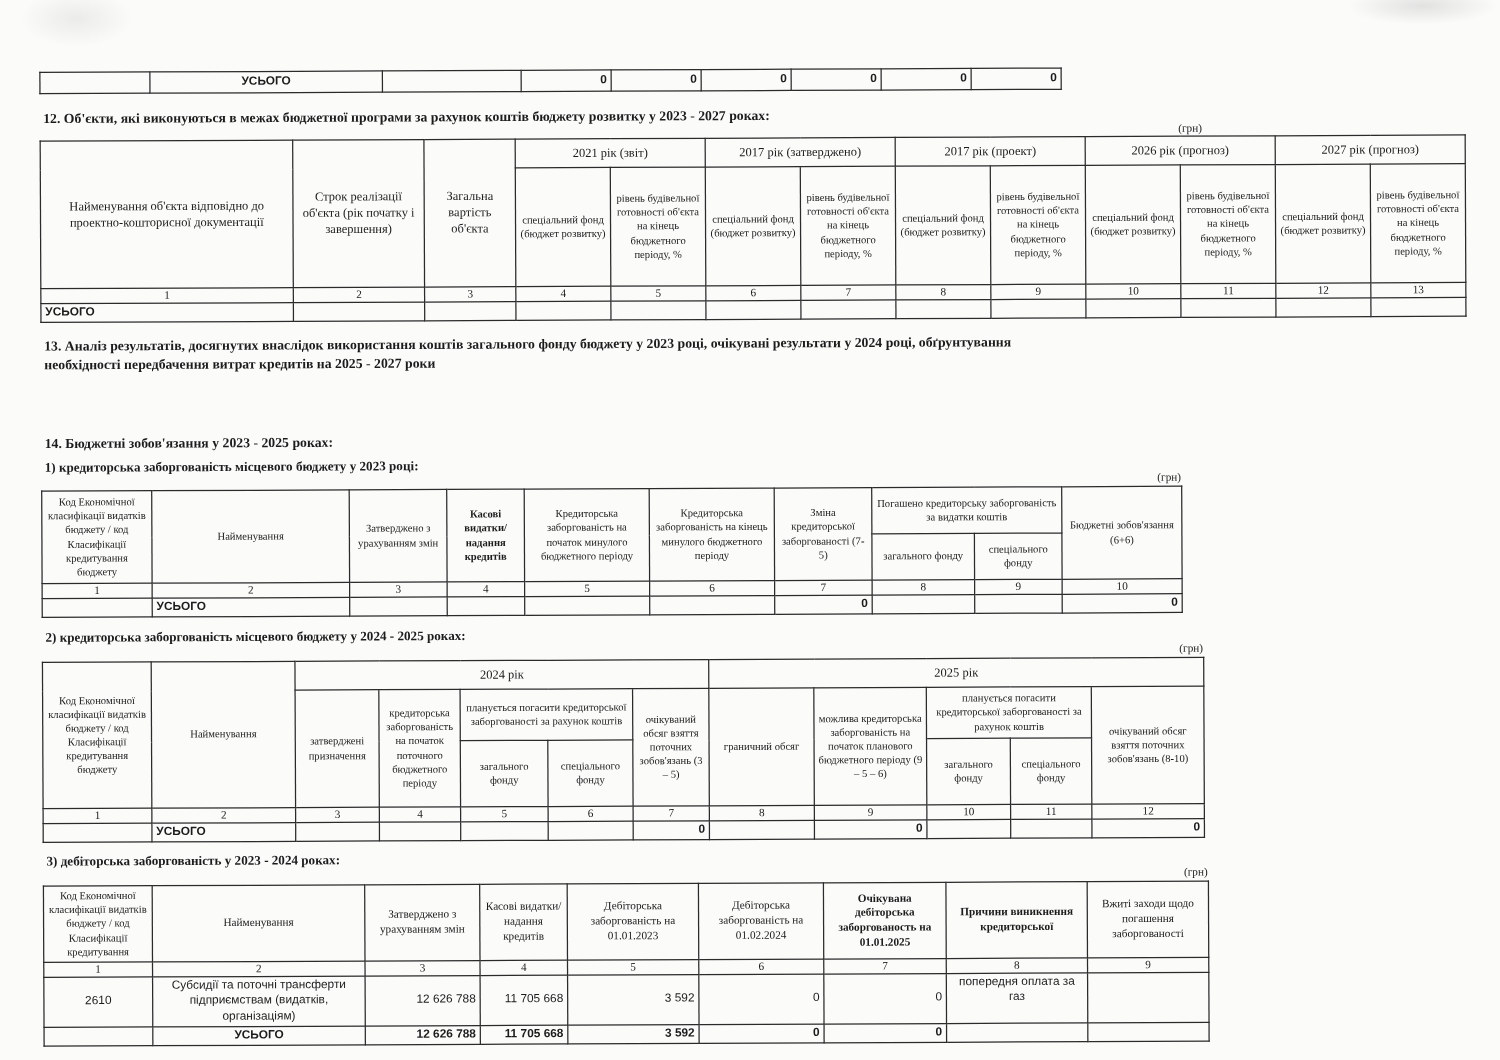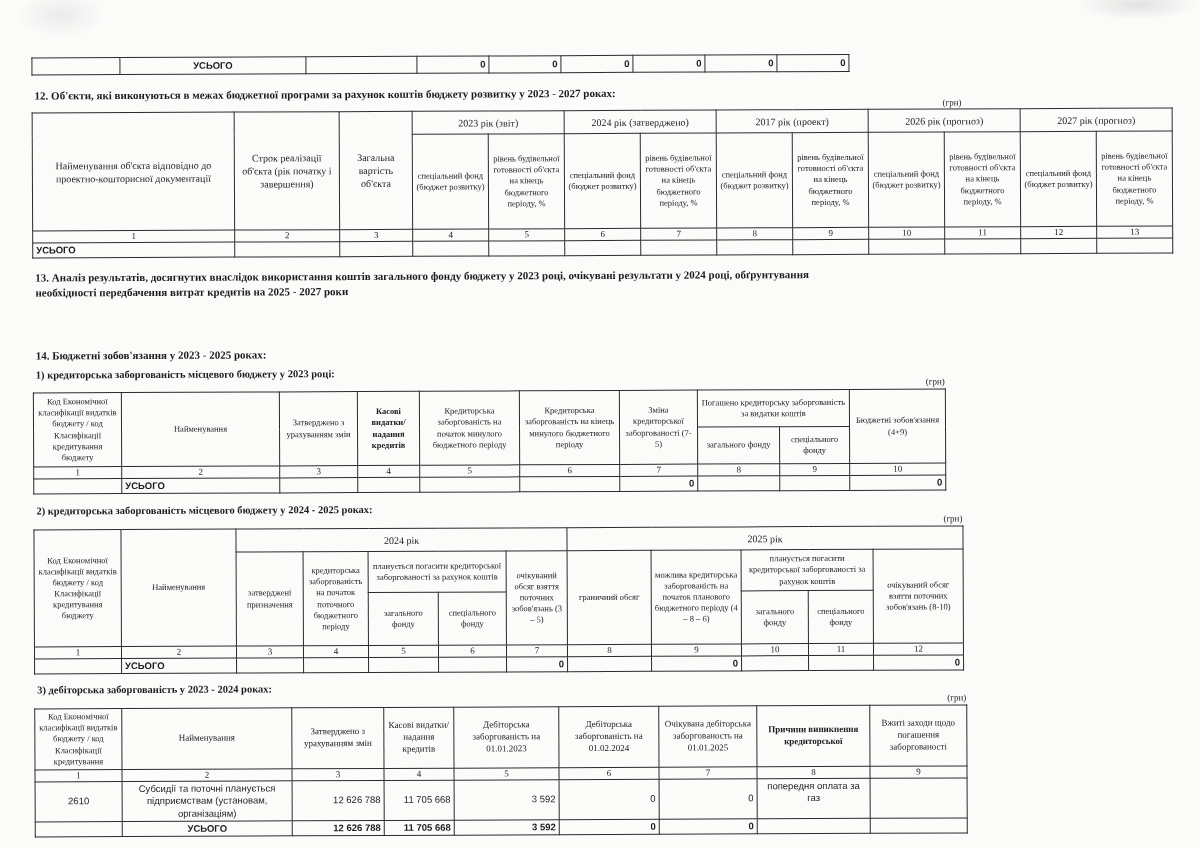--- a/index.html
+++ b/index.html
@@ -101,22 +101,22 @@
         <col style="width:76px">
         <col style="width:76px">
         <col style="width:76px">
         <col style="width:76px">
       </colgroup>
     <tbody>
         <tr class="yr">
       <th rowspan="2">Найменування об'єкта відповідно до проектно-кошторисної документації</th>
       <th rowspan="2">Строк реалізації об'єкта (рік початку і завершення)</th>
       <th rowspan="2">Загальна вартість об'єкта</th>
-      <th colspan="2">2023 рік (звіт)</th>
-      <th colspan="2">2024 рік (затверджено)</th>
+      <th colspan="2">2021 рік (звіт)</th>
+      <th colspan="2">2017 рік (затверджено)</th>
       <th colspan="2">2017 рік (проект)</th>
       <th colspan="2">2026 рік (прогноз)</th>
       <th colspan="2">2027 рік (прогноз)</th>
     </tr>
     <tr class="hdr">
       <th>спеціальний фонд (бюджет розвитку)</th>
       <th>рівень будівельної готовності об'єкта на кінець бюджетного періоду, %</th>
       <th>спеціальний фонд (бюджет розвитку)</th>
       <th>рівень будівельної готовності об'єкта на кінець бюджетного періоду, %</th>
       <th>спеціальний фонд (бюджет розвитку)</th>
@@ -181,21 +181,21 @@
     <tbody>
         <tr>
       <th rowspan="2">Код Економічної класифікації видатків бюджету / код Класифікації кредитування бюджету</th>
       <th rowspan="2">Найменування</th>
       <th rowspan="2">Затверджено з урахуванням змін</th>
       <th rowspan="2" class="b">Касові видатки/ надання кредитів</th>
       <th rowspan="2">Кредиторська заборгованість на початок минулого бюджетного періоду</th>
       <th rowspan="2">Кредиторська заборгованість на кінець минулого бюджетного періоду</th>
       <th rowspan="2">Зміна кредиторської заборгованості (7-5)</th>
       <th colspan="2">Погашено кредиторську заборгованість за видатки коштів</th>
-      <th rowspan="2">Бюджетні зобов'язання (4+9)</th>
+      <th rowspan="2">Бюджетні зобов'язання (6+6)</th>
     </tr>
     <tr>
       <th>загального фонду</th>
       <th>спеціального фонду</th>
     </tr>
     <tr class="numrow">
       <td>1</td>
       <td>2</td>
       <td>3</td>
       <td>4</td>
@@ -245,21 +245,21 @@
       <th rowspan="3" style="font-size:8.5px;">Найменування</th>
       <th colspan="5">2024 рік</th>
       <th colspan="5">2025 рік</th>
     </tr>
     <tr>
       <th rowspan="2" style="height:90px;">затверджені призначення</th>
       <th rowspan="2">кредиторська заборгованість на початок поточного бюджетного періоду</th>
       <th colspan="2" style="height:38px;">планується погасити кредиторської заборгованості за рахунок коштів</th>
       <th rowspan="2">очікуваний обсяг взяття поточних зобов'язань (3 – 5)</th>
       <th rowspan="2">граничний обсяг</th>
-      <th rowspan="2">можлива кредиторська заборгованість на початок планового бюджетного періоду (4 – 8 – 6)</th>
+      <th rowspan="2">можлива кредиторська заборгованість на початок планового бюджетного періоду (9 – 5 – 6)</th>
       <th colspan="2">планується погасити кредиторської заборгованості за рахунок коштів</th>
       <th rowspan="2">очікуваний обсяг взяття поточних зобов'язань (8-10)</th>
     </tr>
     <tr>
       <th style="height:50px;">загального фонду</th>
       <th>спеціального фонду</th>
       <th>загального фонду</th>
       <th>спеціального фонду</th>
     </tr>
     <tr class="numrow">
@@ -309,38 +309,38 @@
         <col style="width:97px">
       </colgroup>
     <tbody>
         <tr>
       <th>Код Економічної класифікації видатків бюджету / код Класифікації кредитування</th>
       <th style="font-size:9px;">Найменування</th>
       <th style="font-size:9px;">Затверджено з урахуванням змін</th>
       <th style="font-size:9px;">Касові видатки/ надання кредитів</th>
       <th style="font-size:9px;">Дебіторська заборгованість на 01.01.2023</th>
       <th style="font-size:9px;">Дебіторська заборгованість на 01.02.2024</th>
-      <th style="font-size:9px;">Очікувана дебіторська заборгованость на 01.01.2025</th>
+      <th style="font-size:9px;font-weight:bold;">Очікувана дебіторська заборгованость на 01.01.2025</th>
       <th class="b" style="font-size:9px;">Причини виникнення кредиторської</th>
       <th style="font-size:9px;">Вжиті заходи щодо погашення заборгованості</th>
     </tr>
     <tr class="numrow">
       <td>1</td>
       <td>2</td>
       <td>3</td>
       <td>4</td>
       <td>5</td>
       <td>6</td>
       <td>7</td>
       <td>8</td>
       <td>9</td>
     </tr>
     <tr class="drow">
       <td class="datacell">2610</td>
-      <td class="datacell">Субсидії та поточні планується підприємствам (установам, організаціям)</td>
+      <td class="datacell">Субсидії та поточні трансферти підприємствам (видатків, організаціям)</td>
       <td class="datacell r">12 626 788</td>
       <td class="datacell r">11 705 668</td>
       <td class="datacell r">3 592</td>
       <td class="datacell r">0</td>
       <td class="datacell r">0</td>
       <td class="datacell" style="vertical-align:top;">попередня оплата за газ</td>
       <td class="datacell"></td>
     </tr>
     <tr>
       <td></td>

